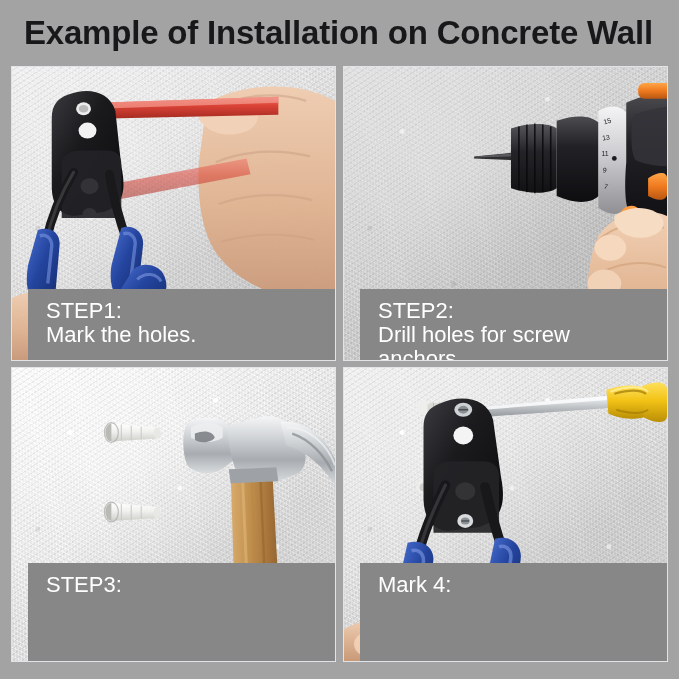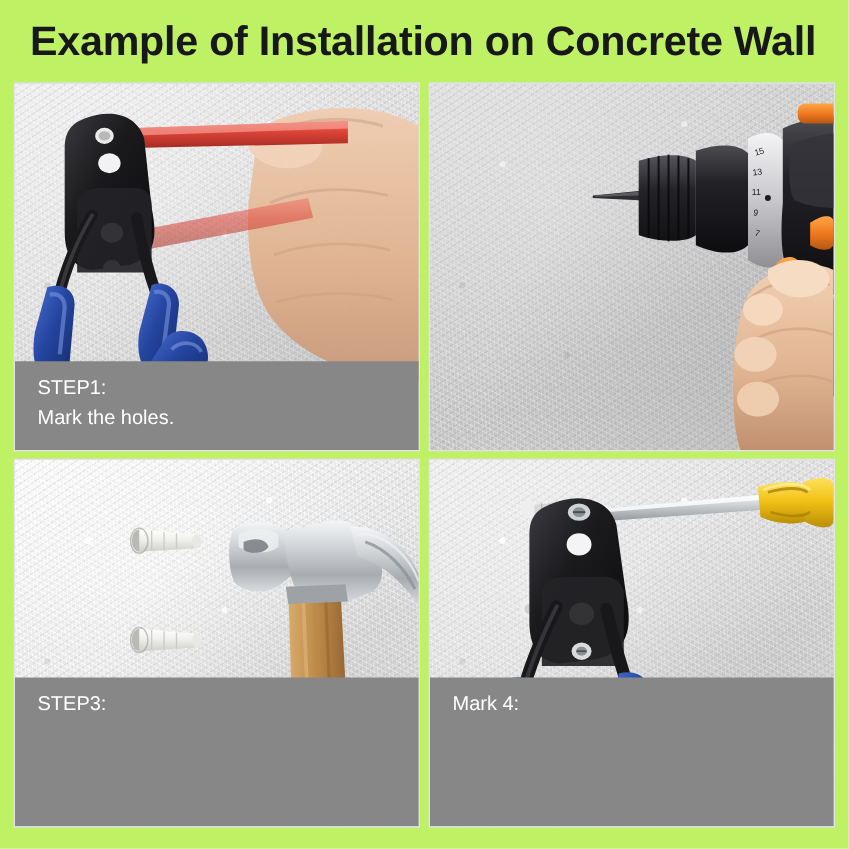--- a/index.html
+++ b/index.html
@@ -13,21 +13,21 @@
     height: 679px;
     overflow: hidden;
     font-family: "Liberation Sans", sans-serif;
     -webkit-font-smoothing: antialiased;
   }
 
   #page {
     position: relative;
     width: 679px;
     height: 679px;
-    background: #bef264;
+    background: #a3a3a3;
   }
 
   
   #page-title {
     position: absolute;
     left: 24px;
     top: 11px;
     width: 640px;
     height: 44px;
     line-height: 44px;
@@ -89,34 +89,34 @@
     position: absolute;
     inset: 0;
     background:
       radial-gradient(ellipse at 30% 30%, rgba(255,255,255,0.30), rgba(255,255,255,0) 62%),
       radial-gradient(ellipse at 85% 90%, rgba(120,120,120,0.22), rgba(120,120,120,0) 60%);
   }
 
   
   .caption {
     position: absolute;
-    left: 0;
+    left: 16px;
     right: 0;
     bottom: 0;
     background: #878787;
     color: #ffffff;
-    font-size: 16px;
+    font-size: 22px;
     line-height: 24px;
     padding: 10px 16px 11px 18px;
     box-sizing: border-box;
     z-index: 40;
   }
   .caption .cap-line { display: block; white-space: normal; }
   .caption-2 { height: 71px; }
-  .caption-3 { height: 119px; }
+  .caption-3 { height: 98px; }
 
   
   .stage {
     position: absolute;
     inset: 0;
     z-index: 20;
   }
   .stage svg { display: block; width: 100%; height: 100%; }
 </style>
 </head>
@@ -302,20 +302,24 @@
             <path d="M254 248 C274 234 304 232 324 240" stroke="#c9986f" stroke-width="2" fill="none" opacity="0.45"></path>
 
             <ellipse cx="268" cy="182" rx="16" ry="13" fill="#f5d8bd"></ellipse>
             <ellipse cx="262" cy="218" rx="17" ry="14" fill="#f2d2b6"></ellipse>
             <ellipse cx="264" cy="254" rx="17" ry="14" fill="#eecdaf"></ellipse>
 
             <path d="M272 150 C288 138 312 140 320 152 C326 162 314 172 298 172
                      C284 172 274 164 272 156 Z" fill="#f6dcc2"></path>
           </g>
         </svg>
+      </div>
+      <div class="caption caption-2">
+        <span class="cap-line">STEP2:</span>
+        <span class="cap-line">Drill holes for screw anchors.</span>
       </div>
     </div>
 
     <div class="panel">
       <div class="wall light"></div>
       <div class="stage">
         <svg viewBox="0 0 325 295" preserveAspectRatio="none">
           <defs>
             <linearGradient id="p3anchor" x1="0" y1="0" x2="0" y2="1">
               <stop offset="0" stop-color="#ffffff"></stop>

